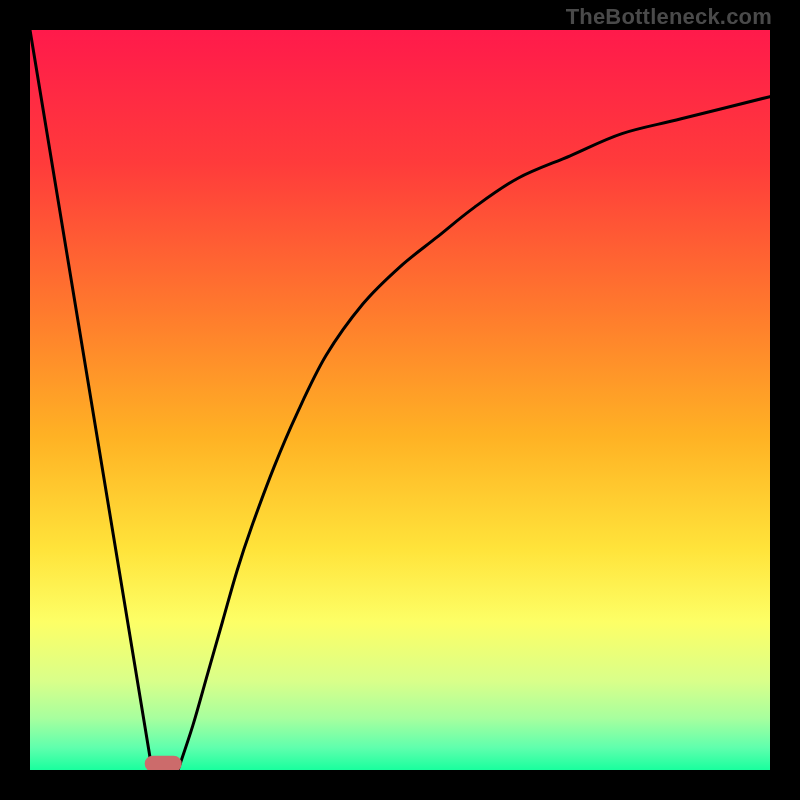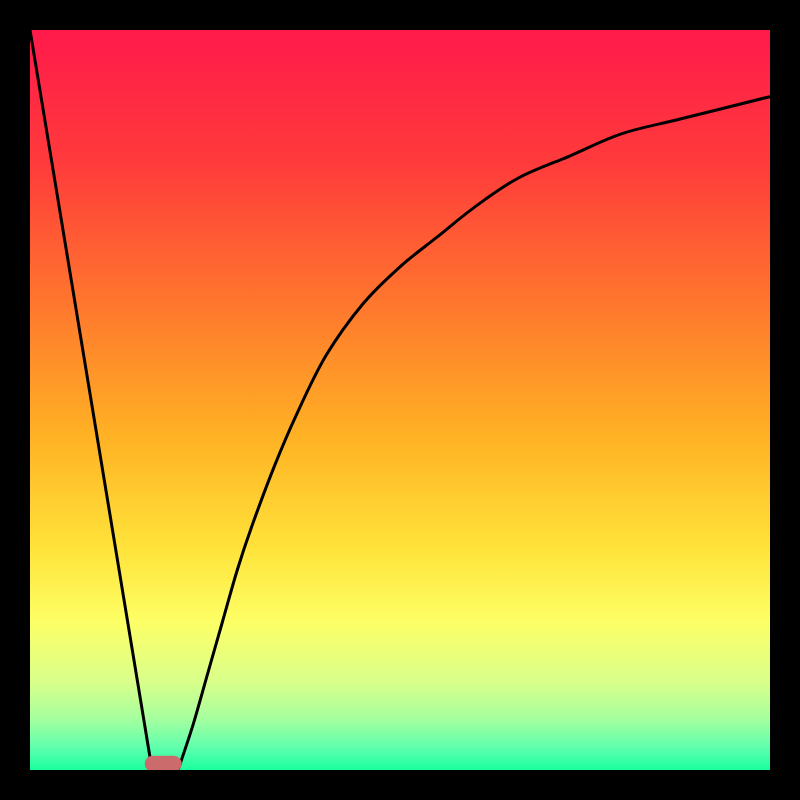--- a/index.html
+++ b/index.html
@@ -33,20 +33,21 @@
     font-size: 22px;
     font-weight: 600;
     letter-spacing: 0.2px;
     user-select: none;
   }
 </style>
 </head>
 <body>
 
 <div class="frame">
+  <div class="watermark">TheBottleneck.com</div>
   <div class="plot">
     <svg id="chart-svg" width="740" height="740" viewBox="0 0 740 740" preserveAspectRatio="none">
       <defs>
         <linearGradient id="bg-grad" x1="0" y1="0" x2="0" y2="1">
             <stop offset="0%" stop-color="#ff1a4b"></stop>
             <stop offset="18%" stop-color="#ff3b3b"></stop>
             <stop offset="38%" stop-color="#ff7a2d"></stop>
             <stop offset="55%" stop-color="#ffb224"></stop>
             <stop offset="70%" stop-color="#ffe33a"></stop>
             <stop offset="80%" stop-color="#fdff66"></stop>

